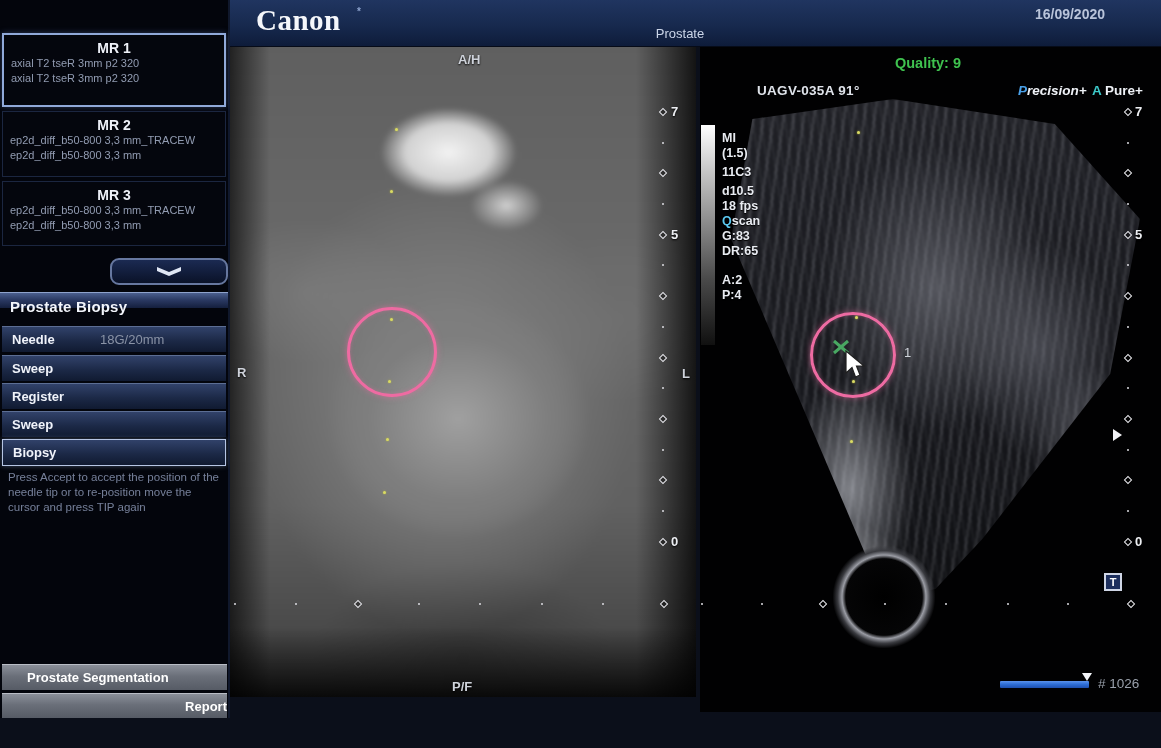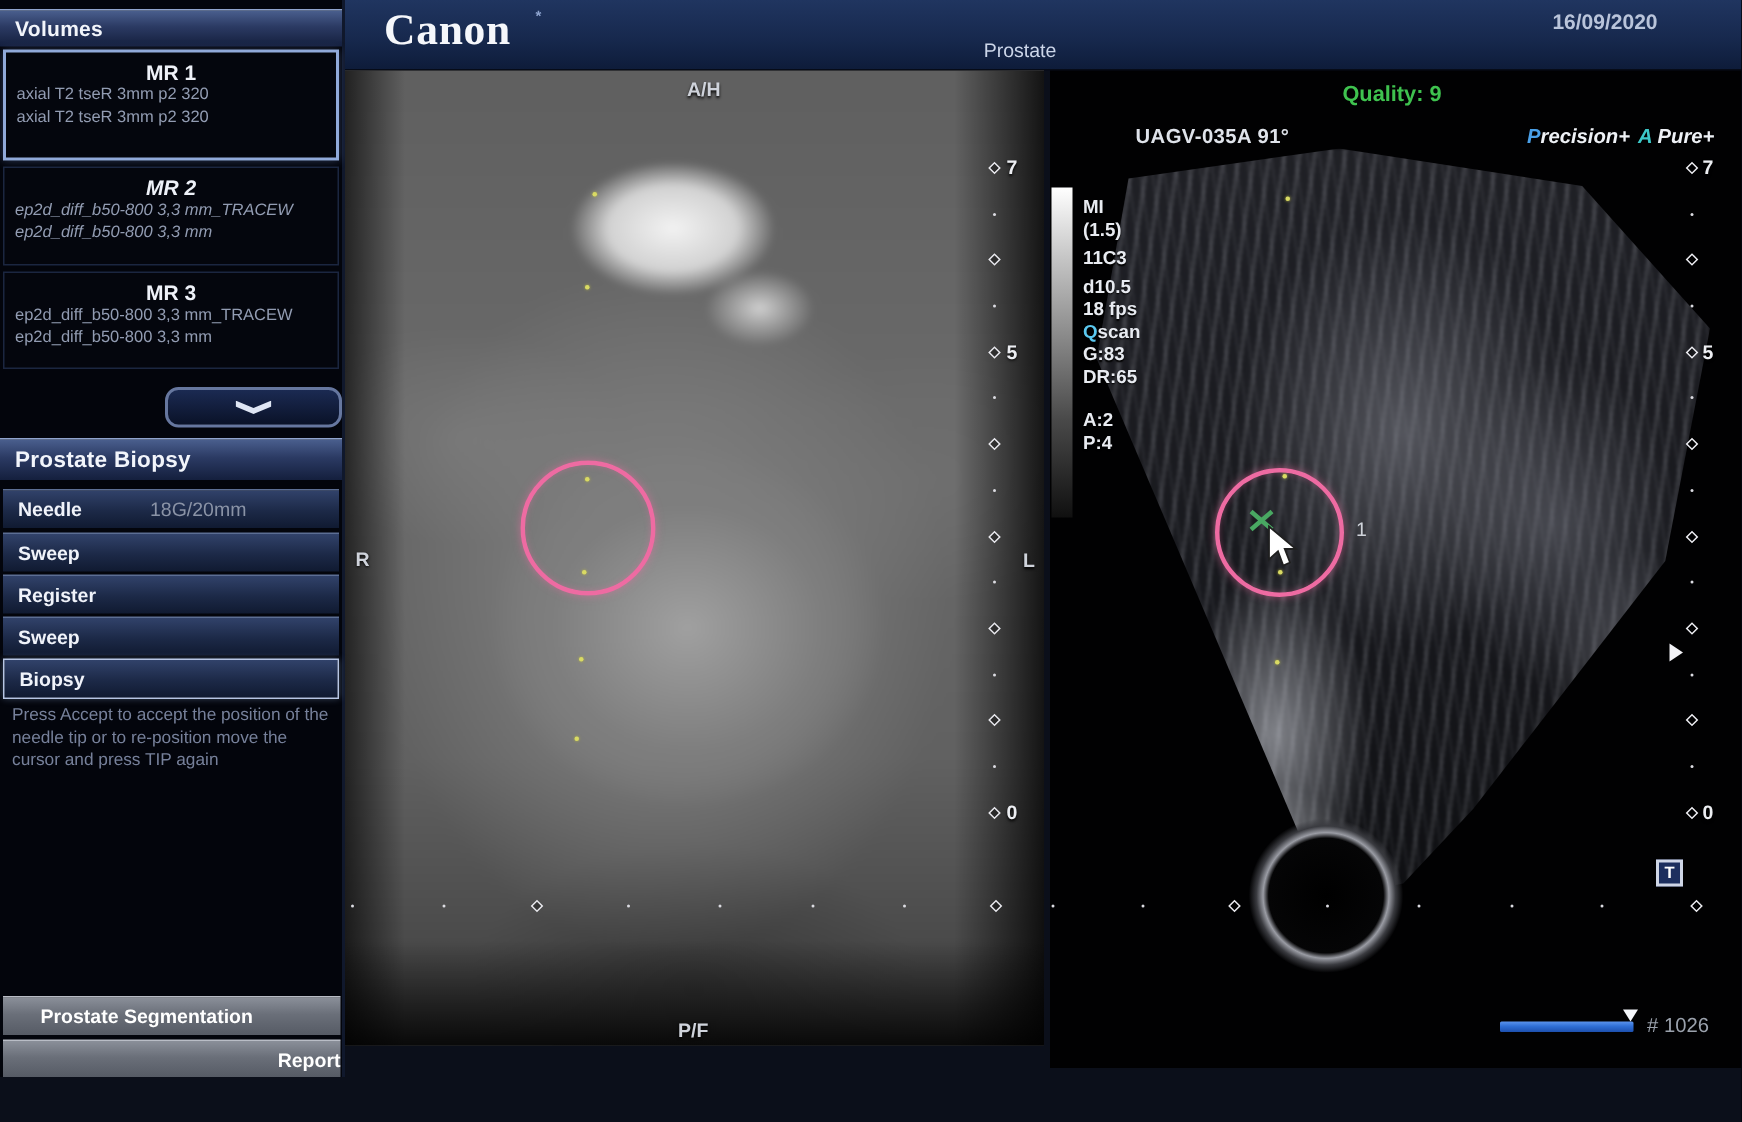--- a/index.html
+++ b/index.html
@@ -9,21 +9,21 @@
 
   
   .sidebar { position:absolute; left:0; top:0; width:230px; height:718px; background:#03050c; border-right:2px solid #10182c; }
   .vol-header, .biopsy-header {
     position:absolute; left:0; width:228px; height:25px;
     background:linear-gradient(180deg,#4a5f8e 0%,#2b3a63 45%,#141f3d 100%);
     border-top:1px solid #8fa3cc; color:#f2f5fb; font-size:14px; font-weight:bold;
     line-height:24px; padding-left:10px; letter-spacing:0.2px;
   }
   .vol-header { top:6px; }
-  .biopsy-header { top:292px; height:28px; line-height:27px; font-size:15px; }
+  .biopsy-header { top:292px; height:16px; line-height:27px; font-size:15px; }
   .mr-card { position:absolute; left:2px; width:224px; background:#04060d; border:1px solid #1b2640; }
   .mr-card.selected { border:2px solid #90a9d9; box-shadow:0 0 6px rgba(120,150,220,0.35); }
   .mr-title { text-align:center; color:#eef1f8; font-size:14px; font-weight:bold; padding-top:5px; }
   .mr-line { color:#929cb2; font-size:11px; padding-left:7px; line-height:15px; }
   .mr-card .mr-line:first-of-type { margin-top:6px; }
   .collapse-btn { position:absolute; left:110px; top:258px; width:118px; height:27px; border-radius:9px;
     background:linear-gradient(180deg,#1b2a52 0%,#0a1228 100%); border:2px solid #66779f;
     display:flex; align-items:center; justify-content:center; cursor:pointer; }
   .chevron-down { width:24px; height:9px; background:#dfe6f4;
     clip-path:polygon(0 0, 50% 55%, 100% 0, 100% 45%, 50% 100%, 0 45%); }
@@ -86,21 +86,21 @@
       repeating-linear-gradient(82deg, rgba(150,152,160,0.10) 0 2px, rgba(8,8,10,0.10) 2px 8px),
       linear-gradient(180deg, #26272d 0%, #1b1c21 60%, #101114 100%);
   }
   .us-probe { position:absolute; left:132px; top:498px; width:104px; height:104px; border-radius:50%;
     background:radial-gradient(circle, #000 0%, #050506 52%, #9a9ca4 57%, #3a3b40 63%, rgba(0,0,0,0) 70%); }
   .colorbar { position:absolute; left:1px; top:78px; width:14px; height:220px;
     background:linear-gradient(180deg,#ffffff 0%,#c9c9c9 20%,#8a8a8a 45%,#4a4a4a 70%,#101010 100%); }
   .quality { position:absolute; left:228px; top:8px; transform:translateX(-50%); font-size:14.5px; font-weight:bold; }
   .probe-info { position:absolute; left:57px; top:36px; color:#dfe3ea; font-size:13.5px; font-weight:bold; letter-spacing:0.3px; }
   .precision { position:absolute; left:318px; top:36px; font-size:13.5px; font-weight:bold; font-style:italic; color:#eef1f6; }
-  .apure { position:absolute; left:392px; top:36px; font-size:13.5px; font-weight:bold; font-style:italic; color:#eef1f6; }
+  .apure { position:absolute; left:392px; top:36px; font-size:13.5px; font-weight:bold; color:#eef1f6; }
   .us-params { position:absolute; left:22px; top:84px; color:#e8ebf1; font-size:12.5px; font-weight:bold; line-height:15px; text-shadow:0 1px 1px #000; }
   .us-params .gap-s { margin-top:4px; } .us-params .gap-m { margin-top:14px; }
 
   
   .ruler-label { position:absolute; color:#eceef2; font-size:13px; font-weight:bold; text-shadow:0 1px 2px #000; }
   .tick-major { position:absolute; width:6px; height:6px; border:1px solid #e9e9ee; transform:rotate(45deg); background:rgba(0,0,0,0.3); }
   .tick-minor { position:absolute; width:2px; height:2px; background:#dcdce2; border-radius:50%; }
   .target-circle { position:absolute; width:86px; height:86px; border-radius:50%;
     border:3px solid #ee6ba2; box-shadow:0 0 6px rgba(238,107,162,0.55), inset 0 0 4px rgba(238,107,162,0.35); cursor:pointer; }
   .mri-circle { left:117px; top:260px; width:90px; height:90px; }
@@ -119,28 +119,27 @@
   .frame-counter { position:absolute; left:398px; top:629px; color:#9aa1ac; font-size:13.5px; }
   .green-x { position:absolute; left:132px; top:291px; }
   .cursor-arrow { position:absolute; left:143px; top:303px; }
 </style>
 </head>
 <body>
 
 <div class="screen">
 
   <div class="sidebar">
-    <div class="vol-header">Volumes</div>
 
     <div class="mr-card selected" style="top:33px; height:74px;">
       <div class="mr-title">MR 1</div>
       <div class="mr-line">axial T2 tseR  3mm p2 320</div>
       <div class="mr-line">axial T2 tseR  3mm p2 320</div>
     </div>
-    <div class="mr-card" style="top:111px; height:66px;font-style:italic;">
+    <div class="mr-card" style="top:111px; height:66px;">
       <div class="mr-title">MR 2</div>
       <div class="mr-line">ep2d_diff_b50-800  3,3 mm_TRACEW</div>
       <div class="mr-line">ep2d_diff_b50-800  3,3 mm</div>
     </div>
     <div class="mr-card" style="top:181px; height:65px;">
       <div class="mr-title">MR 3</div>
       <div class="mr-line">ep2d_diff_b50-800  3,3 mm_TRACEW</div>
       <div class="mr-line">ep2d_diff_b50-800  3,3 mm</div>
     </div>
 

